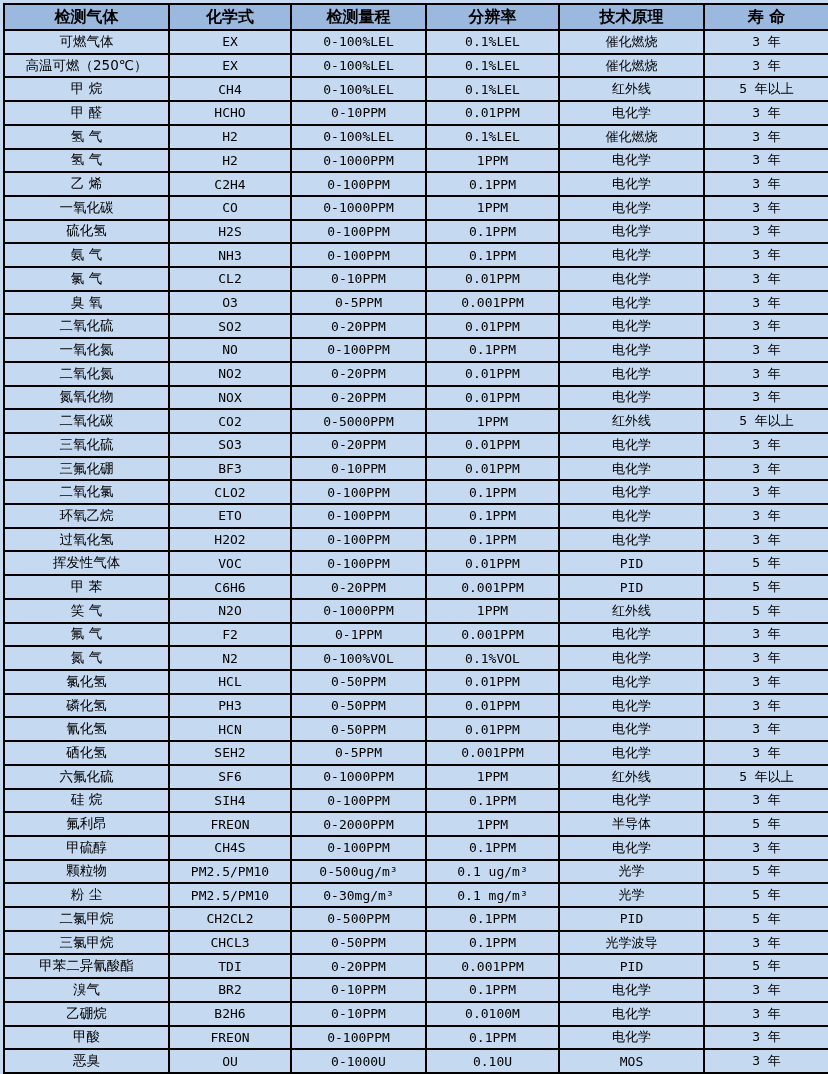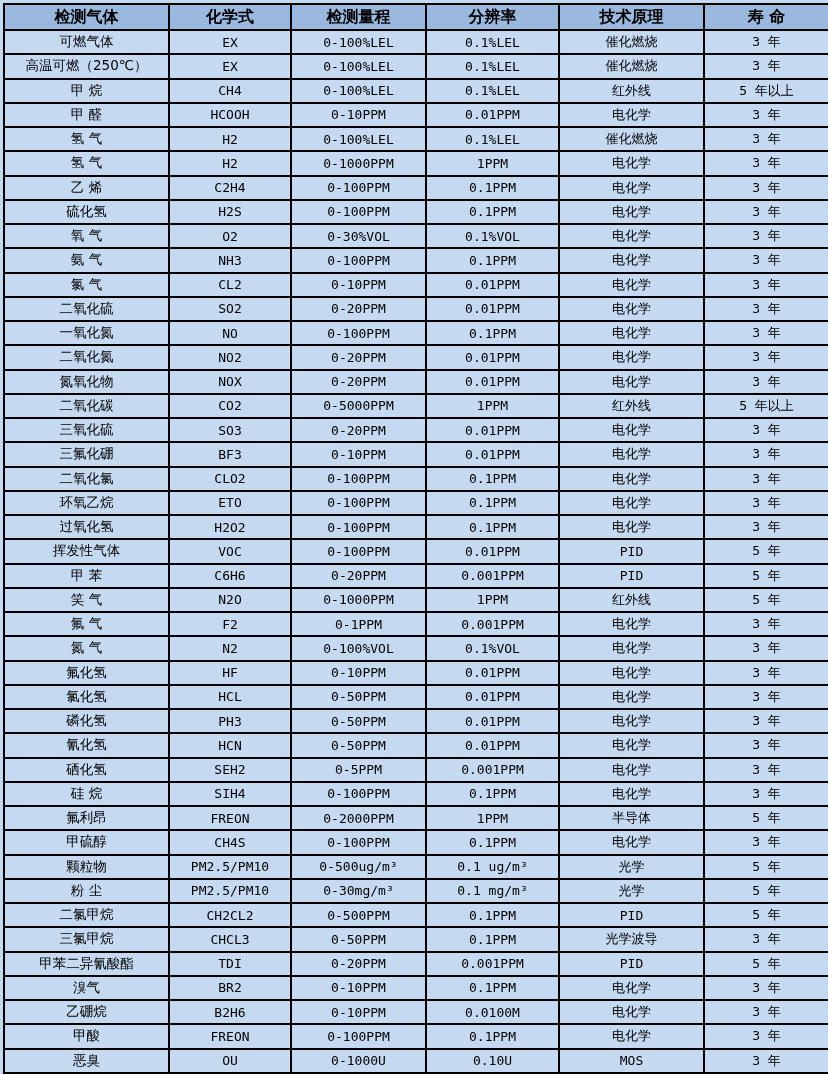--- a/index.html
+++ b/index.html
@@ -97,21 +97,21 @@
         <tr>
           <td class="col-0">甲 烷</td>
           <td class="col-1">CH4</td>
           <td class="col-2">0-100%LEL</td>
           <td class="col-3">0.1%LEL</td>
           <td class="col-4">红外线</td>
           <td class="col-5">5 年以上</td>
         </tr>
         <tr>
           <td class="col-0">甲 醛</td>
-          <td class="col-1">HCOOH</td>
+          <td class="col-1">HCHO</td>
           <td class="col-2">0-10PPM</td>
           <td class="col-3">0.01PPM</td>
           <td class="col-4">电化学</td>
           <td class="col-5">3 年</td>
         </tr>
         <tr>
           <td class="col-0">氢 气</td>
           <td class="col-1">H2</td>
           <td class="col-2">0-100%LEL</td>
           <td class="col-3">0.1%LEL</td>
@@ -128,48 +128,56 @@
         </tr>
         <tr>
           <td class="col-0">乙 烯</td>
           <td class="col-1">C2H4</td>
           <td class="col-2">0-100PPM</td>
           <td class="col-3">0.1PPM</td>
           <td class="col-4">电化学</td>
           <td class="col-5">3 年</td>
         </tr>
         <tr>
+          <td class="col-0">一氧化碳</td>
+          <td class="col-1">CO</td>
+          <td class="col-2">0-1000PPM</td>
+          <td class="col-3">1PPM</td>
+          <td class="col-4">电化学</td>
+          <td class="col-5">3 年</td>
+        </tr>
+        <tr>
           <td class="col-0">硫化氢</td>
           <td class="col-1">H2S</td>
           <td class="col-2">0-100PPM</td>
           <td class="col-3">0.1PPM</td>
-          <td class="col-4">电化学</td>
-          <td class="col-5">3 年</td>
-        </tr>
-        <tr>
-          <td class="col-0">氧 气</td>
-          <td class="col-1">O2</td>
-          <td class="col-2">0-30%VOL</td>
-          <td class="col-3">0.1%VOL</td>
           <td class="col-4">电化学</td>
           <td class="col-5">3 年</td>
         </tr>
         <tr>
           <td class="col-0">氨 气</td>
           <td class="col-1">NH3</td>
           <td class="col-2">0-100PPM</td>
           <td class="col-3">0.1PPM</td>
           <td class="col-4">电化学</td>
           <td class="col-5">3 年</td>
         </tr>
         <tr>
           <td class="col-0">氯 气</td>
           <td class="col-1">CL2</td>
           <td class="col-2">0-10PPM</td>
           <td class="col-3">0.01PPM</td>
+          <td class="col-4">电化学</td>
+          <td class="col-5">3 年</td>
+        </tr>
+        <tr>
+          <td class="col-0">臭 氧</td>
+          <td class="col-1">O3</td>
+          <td class="col-2">0-5PPM</td>
+          <td class="col-3">0.001PPM</td>
           <td class="col-4">电化学</td>
           <td class="col-5">3 年</td>
         </tr>
         <tr>
           <td class="col-0">二氧化硫</td>
           <td class="col-1">SO2</td>
           <td class="col-2">0-20PPM</td>
           <td class="col-3">0.01PPM</td>
           <td class="col-4">电化学</td>
           <td class="col-5">3 年</td>
@@ -280,28 +288,20 @@
         </tr>
         <tr>
           <td class="col-0">氮 气</td>
           <td class="col-1">N2</td>
           <td class="col-2">0-100%VOL</td>
           <td class="col-3">0.1%VOL</td>
           <td class="col-4">电化学</td>
           <td class="col-5">3 年</td>
         </tr>
         <tr>
-          <td class="col-0">氟化氢</td>
-          <td class="col-1">HF</td>
-          <td class="col-2">0-10PPM</td>
-          <td class="col-3">0.01PPM</td>
-          <td class="col-4">电化学</td>
-          <td class="col-5">3 年</td>
-        </tr>
-        <tr>
           <td class="col-0">氯化氢</td>
           <td class="col-1">HCL</td>
           <td class="col-2">0-50PPM</td>
           <td class="col-3">0.01PPM</td>
           <td class="col-4">电化学</td>
           <td class="col-5">3 年</td>
         </tr>
         <tr>
           <td class="col-0">磷化氢</td>
           <td class="col-1">PH3</td>
@@ -318,20 +318,28 @@
           <td class="col-4">电化学</td>
           <td class="col-5">3 年</td>
         </tr>
         <tr>
           <td class="col-0">硒化氢</td>
           <td class="col-1">SEH2</td>
           <td class="col-2">0-5PPM</td>
           <td class="col-3">0.001PPM</td>
           <td class="col-4">电化学</td>
           <td class="col-5">3 年</td>
+        </tr>
+        <tr>
+          <td class="col-0">六氟化硫</td>
+          <td class="col-1">SF6</td>
+          <td class="col-2">0-1000PPM</td>
+          <td class="col-3">1PPM</td>
+          <td class="col-4">红外线</td>
+          <td class="col-5">5 年以上</td>
         </tr>
         <tr>
           <td class="col-0">硅 烷</td>
           <td class="col-1">SIH4</td>
           <td class="col-2">0-100PPM</td>
           <td class="col-3">0.1PPM</td>
           <td class="col-4">电化学</td>
           <td class="col-5">3 年</td>
         </tr>
         <tr>

